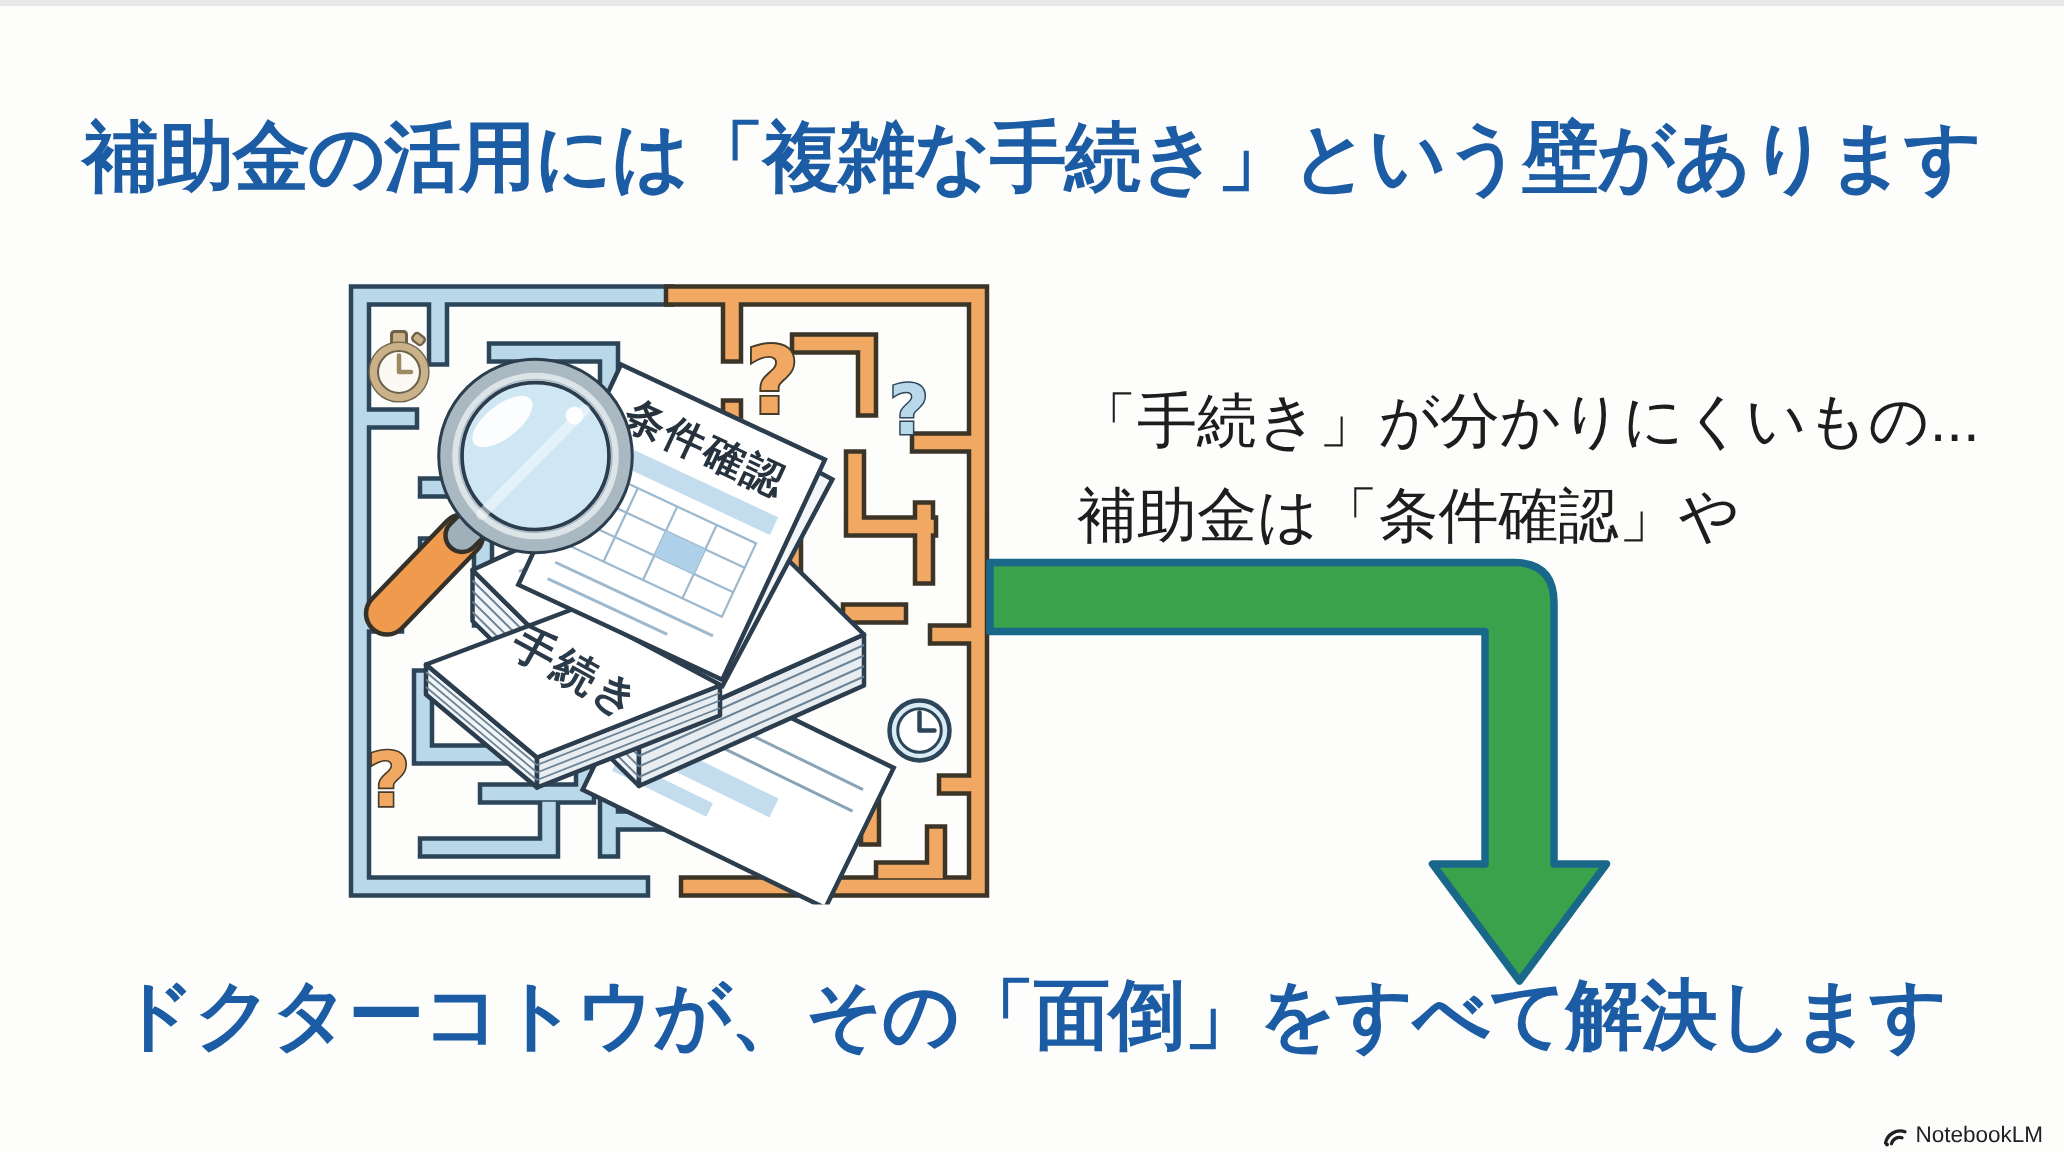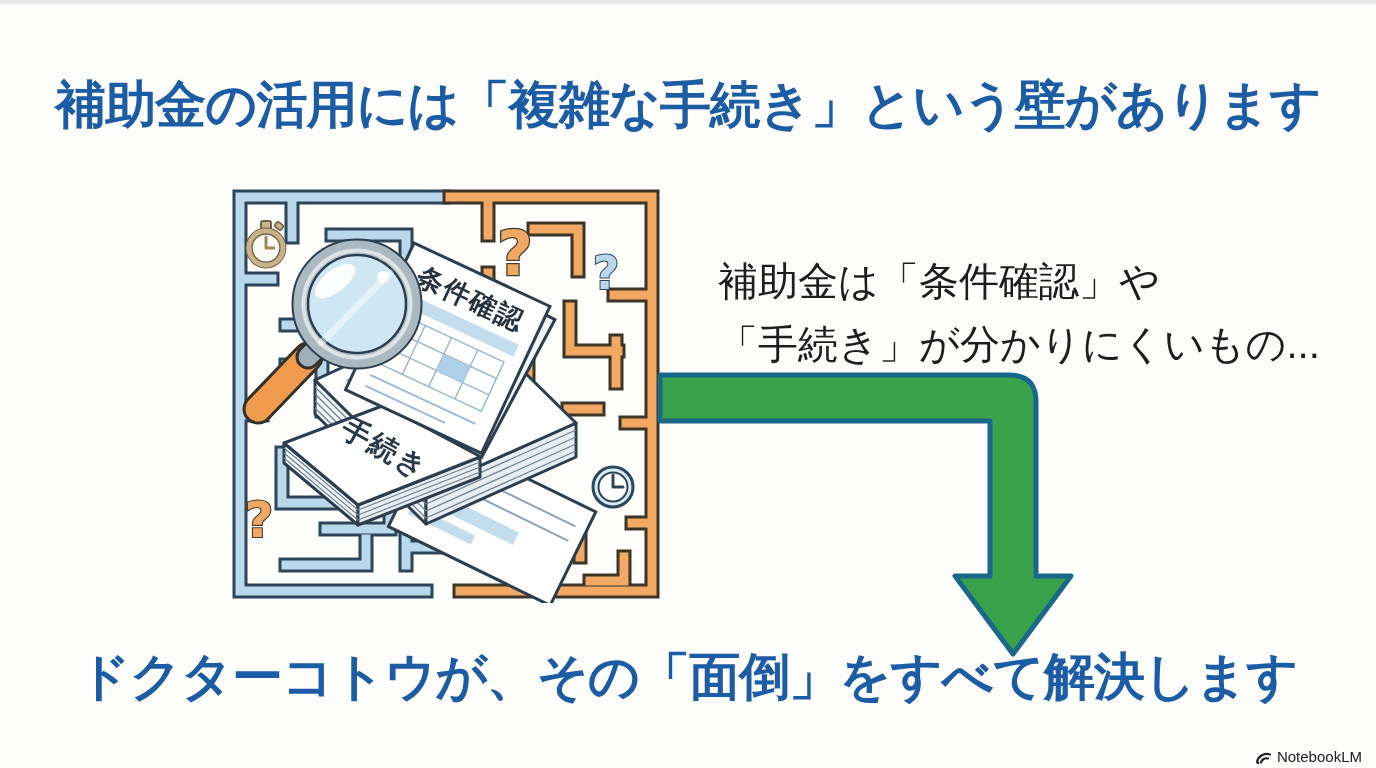--- a/index.html
+++ b/index.html
@@ -130,22 +130,22 @@
         <circle cx="129" cy="119" r="53.5" fill="none" stroke="#dde4e8" stroke-width="4"></circle>
         <circle cx="129" cy="119" r="49" fill="none" stroke="#2c3e4e" stroke-width="2.5"></circle>
         <ellipse cx="0" cy="0" rx="24" ry="11" transform="translate(107,96) rotate(-38)" fill="#ffffff" opacity="0.9"></ellipse>
         <circle cx="155" cy="92" r="6" fill="#ffffff" opacity="0.9"></circle>
         <path d="M93 158 L162 88" stroke="#ffffff" stroke-width="7" stroke-linecap="round" opacity="0.45" fill="none"></path>
       </g>
     </svg>
   </div>
 
   <div class="caption">
+    <div>「手続き」が分かりにくいもの...</div>
     <div>補助金は「条件確認」や</div>
-    <div>「手続き」が分かりにくいもの...</div>
   </div>
 
   <div class="arrow-wrap">
     <svg width="440" height="300" viewBox="0 0 440 300" xmlns="http://www.w3.org/2000/svg">
       <path d="M5 11 H354 Q381 11 381 38 V212 H416 L358 290 L300 212 H335 V57 H5 Z" fill="#3aa24b" stroke="#19688a" stroke-width="5" stroke-linejoin="round"></path>
     </svg>
   </div>
 
   <div class="title title-bottom">ドクターコトウが、その「面倒」をすべて解決します</div>
 

